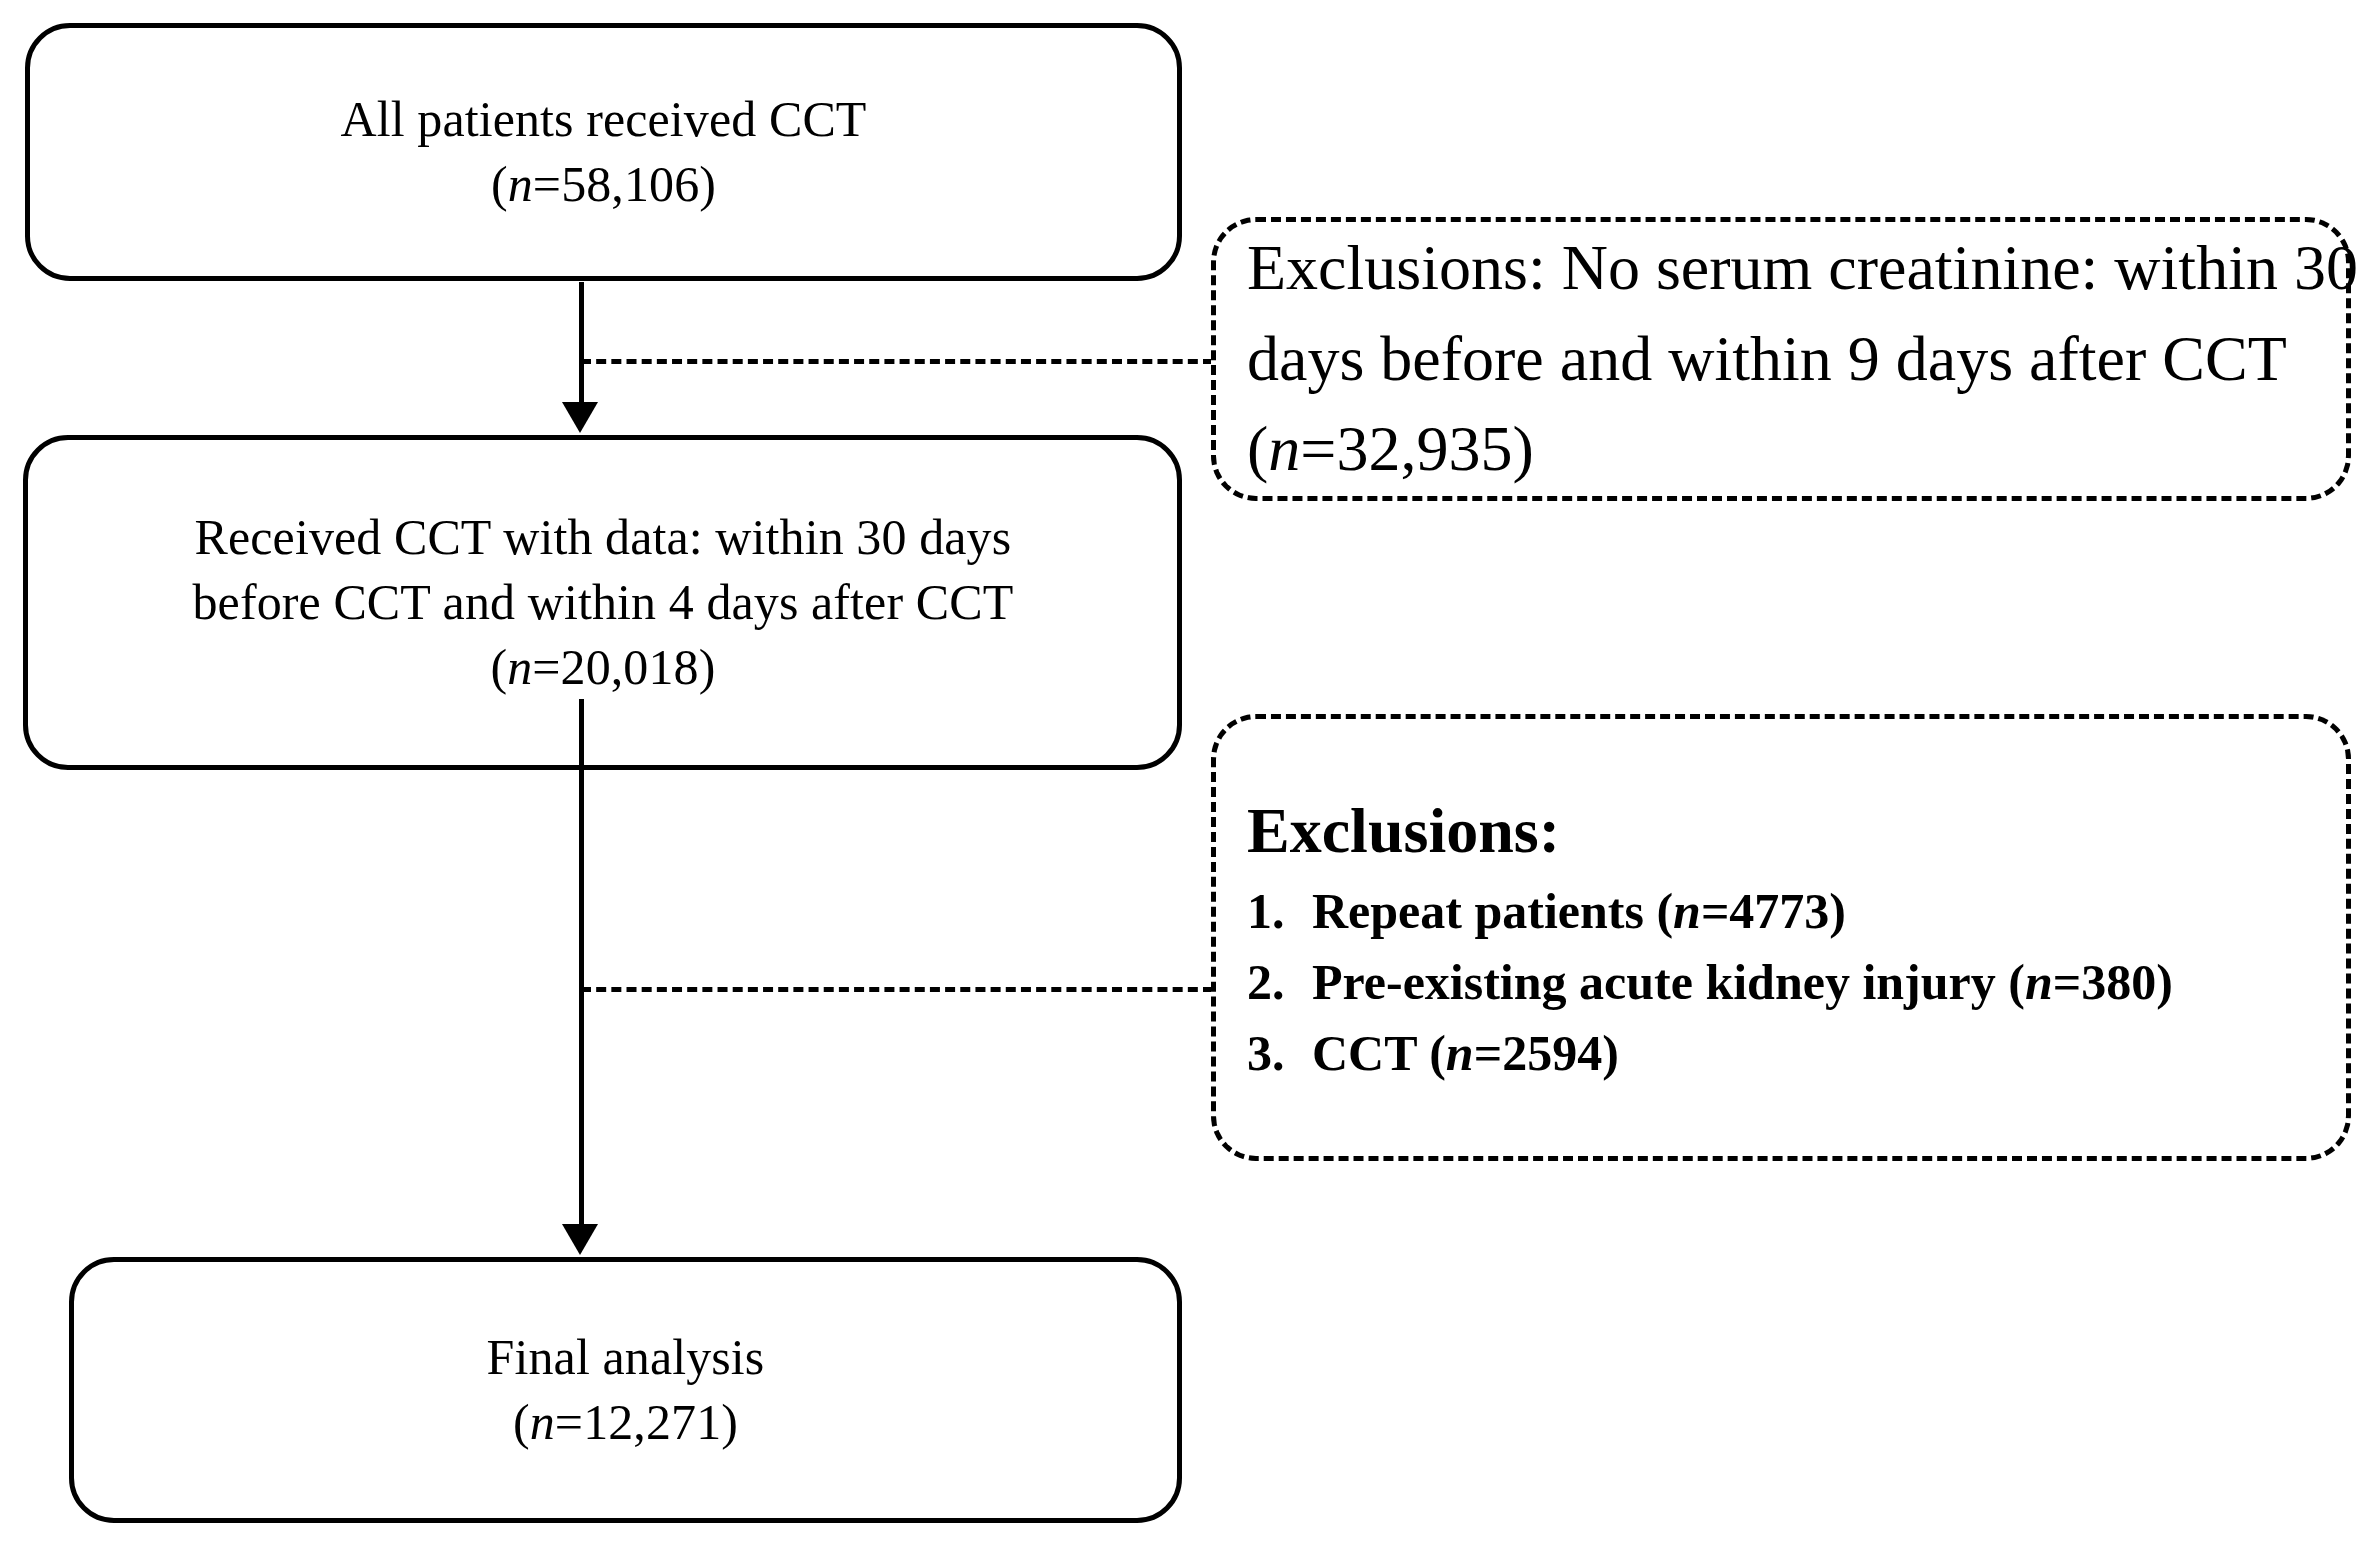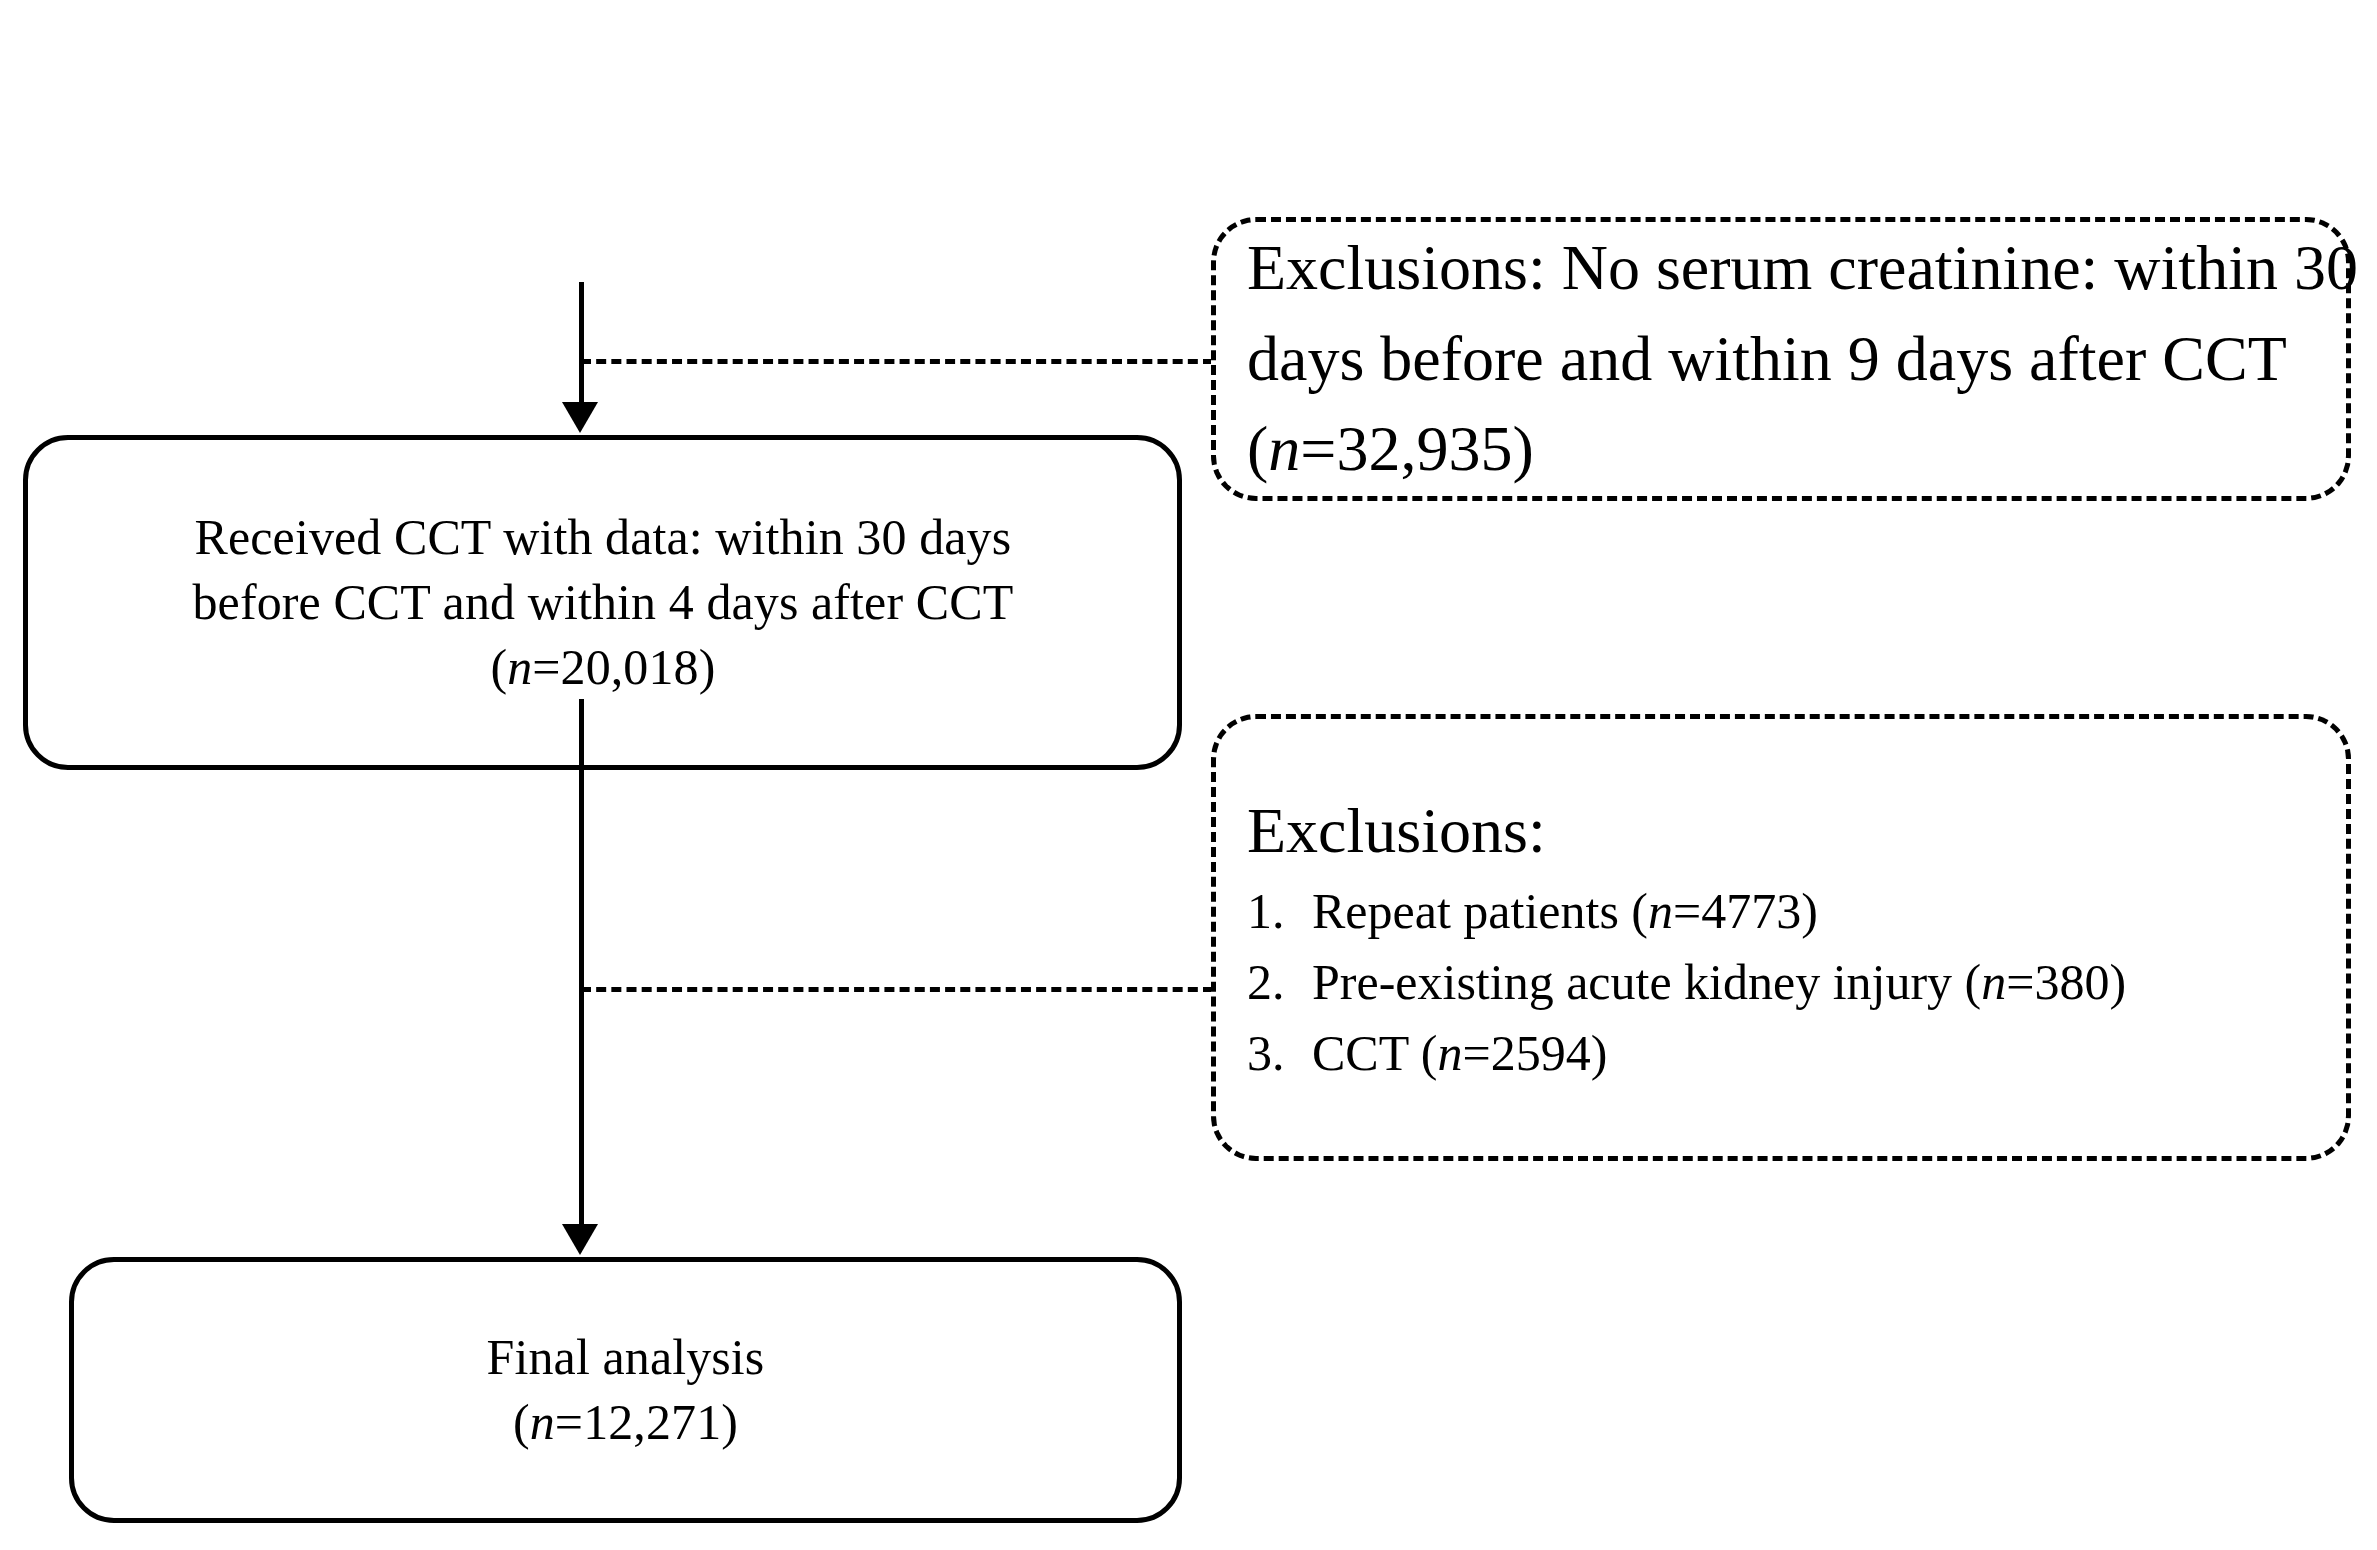--- a/index.html
+++ b/index.html
@@ -94,20 +94,24 @@
     position: absolute;
     height: 0;
     border-top: 5px dashed #000000;
   }
 </style>
 </head>
 <body>
 
 <div id="canvas">
 
+  <div class="node" id="node-all-patients" style="left:25px; top:23.4px; width:1157px; height:258px;">
+    <span class="line">All patients received CCT</span>
+    <span class="line"><span>(</span><em class="n">n</em><span>=58,106)</span></span>
+  </div>
 
   <div class="vline" id="arrow1-stem" style="left:579px; top:282px; height:122px;"></div>
   <div class="arrowhead" id="arrow1-head" style="left:562px; top:402px;"></div>
 
   <div class="dashline" id="dash-connector-1" style="left:581px; top:359px; width:632px;"></div>
 
   <div class="excl" id="exclusion-box-1" style="left:1211px; top:217px; width:1140px; height:284px;">
     <div class="pad">
       <span class="line">Exclusions: No serum creatinine: within 30</span>
       <span class="line">days before and within 9 days after CCT</span>
@@ -119,21 +123,21 @@
     <span class="line">Received CCT with data: within 30 days</span>
     <span class="line">before CCT and within 4 days after CCT</span>
     <span class="line"><span>(</span><em class="n">n</em><span>=20,018)</span></span>
   </div>
 
   <div class="vline" id="arrow2-stem" style="left:579px; top:699px; height:527px;"></div>
   <div class="arrowhead" id="arrow2-head" style="left:562px; top:1224px;"></div>
 
   <div class="dashline" id="dash-connector-2" style="left:581px; top:987px; width:632px;"></div>
 
-  <div class="excl" id="exclusion-box-2" style="left:1211px; top:714px; width:1140px; height:447px;">
+  <div class="excl" id="exclusion-box-2" style="left:1211px; top:714px; width:1140px; height:447px;font-weight:bold;">
     <div class="pad">
       <span class="line">Exclusions:</span>
       <ul class="olist">
         <li>
           <span class="num">1.</span>
           <span class="body"><span>Repeat patients (</span><em class="n">n</em><span>=4773)</span></span>
         </li>
         <li>
           <span class="num">2.</span>
           <span class="body"><span>Pre-existing acute kidney injury (</span><em class="n">n</em><span>=380)</span></span>

